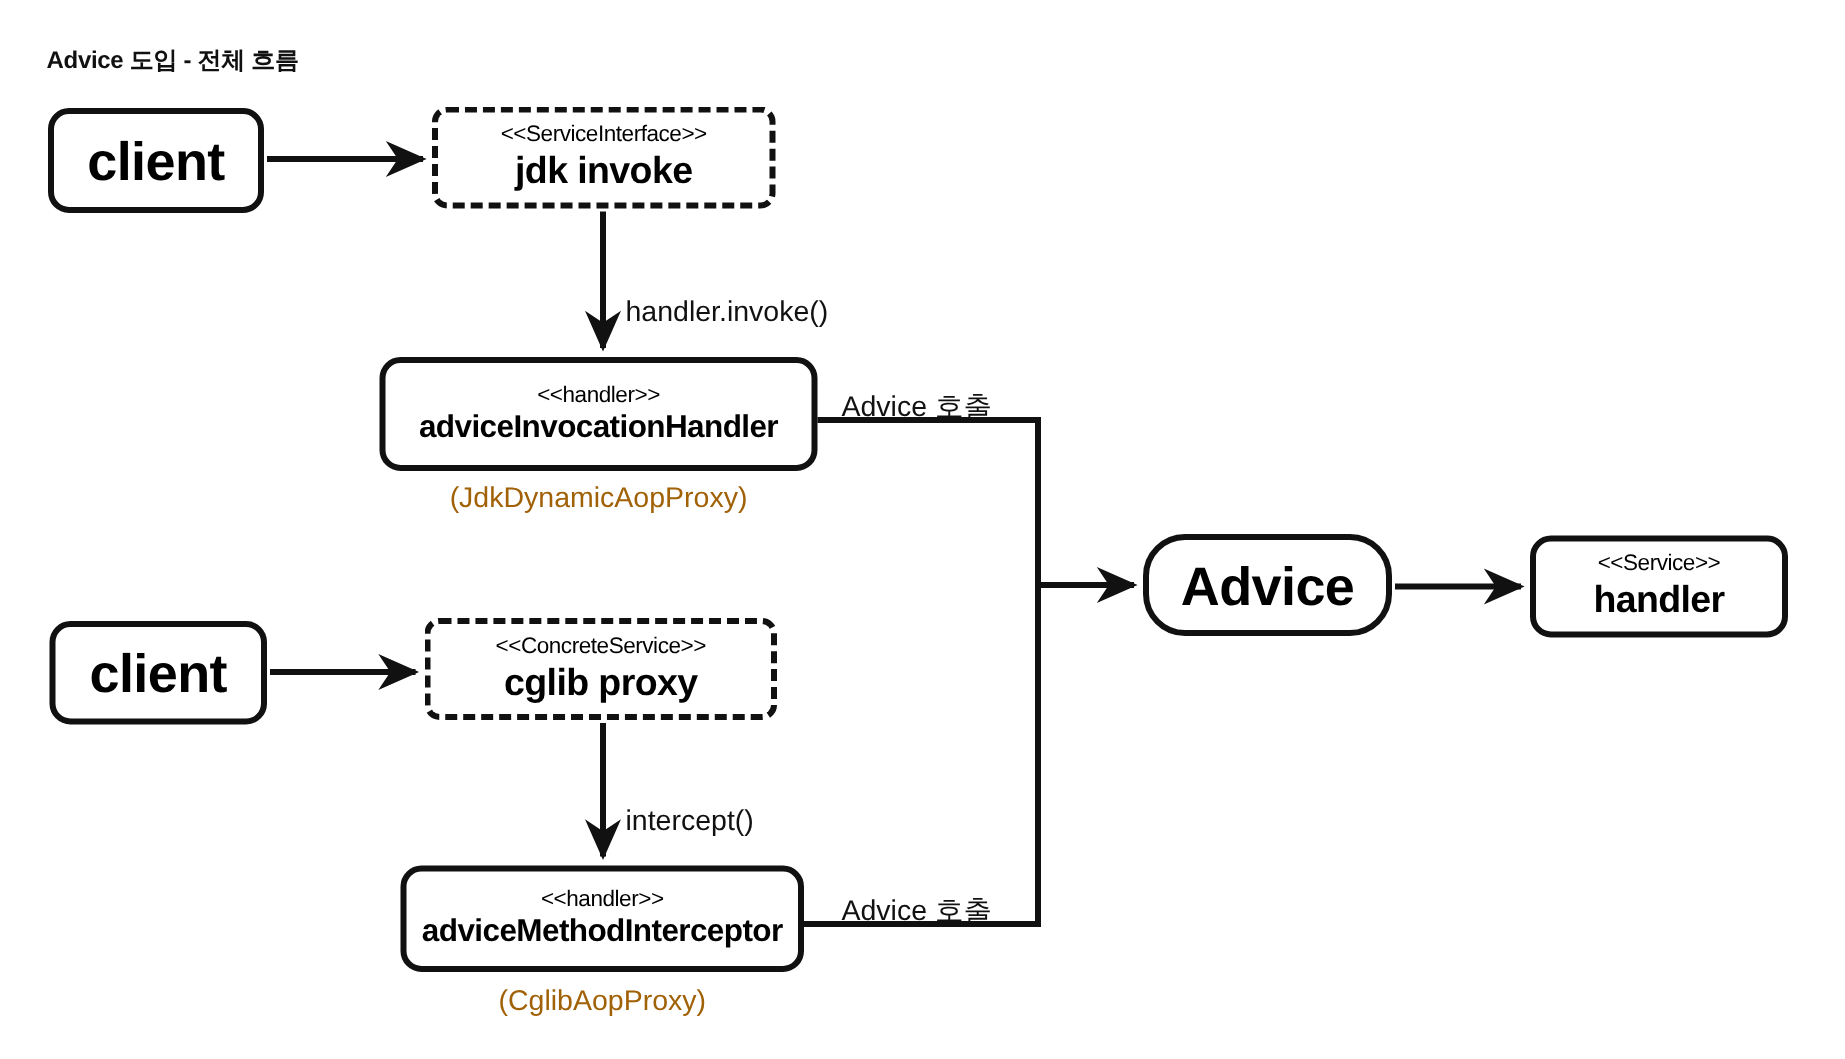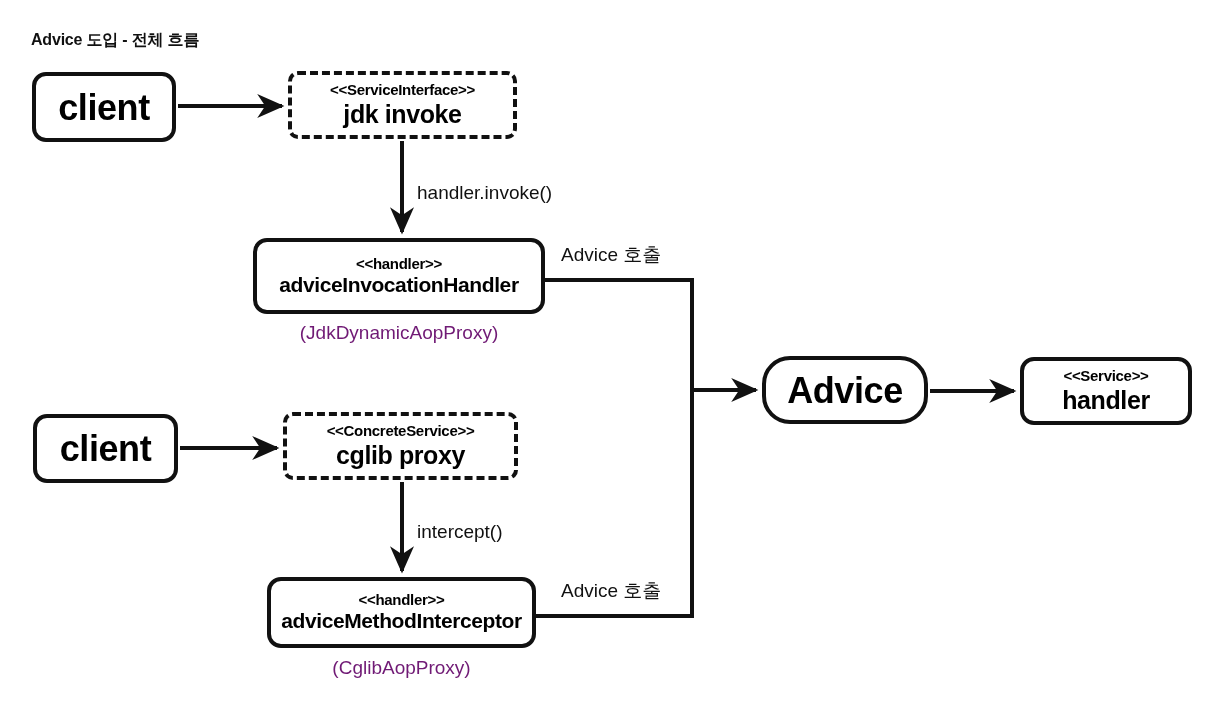--- a/index.html
+++ b/index.html
@@ -42,21 +42,21 @@
     text-align: center;
     line-height: 1.08;
   }
   .node.dashed {
     border-style: dashed;
     border-width: 4px;
     border-radius: 10px;
   }
   .stereo {
     font-size: 15px;
-    font-weight: bold;
+    font-weight: normal;
     letter-spacing: -0.3px;
     white-space: nowrap;
     display: block;
   }
   .nodename {
     font-size: 25px;
     font-weight: bold;
     letter-spacing: -0.4px;
     white-space: nowrap;
     display: block;
@@ -65,30 +65,31 @@
   .nodename.small {
     font-size: 21px;
   }
   .nodename.big {
     font-size: 36px;
   }
   
   .caption {
     position: absolute;
     font-size: 19px;
-    color: #701a75;
+    color: #a16207;
     white-space: nowrap;
     text-align: center;
   }
   
   .edgelabel {
     position: absolute;
     font-size: 19px;
     color: #111111;
     white-space: nowrap;
+    margin-top: 16px;
   }
   
   #wires {
     position: absolute;
     left: 0;
     top: 0;
     width: 1230px;
     height: 706px;
     pointer-events: none;
   }

